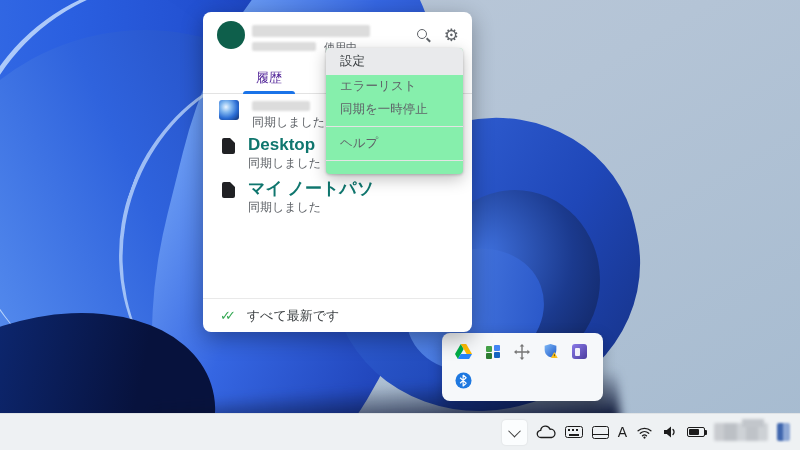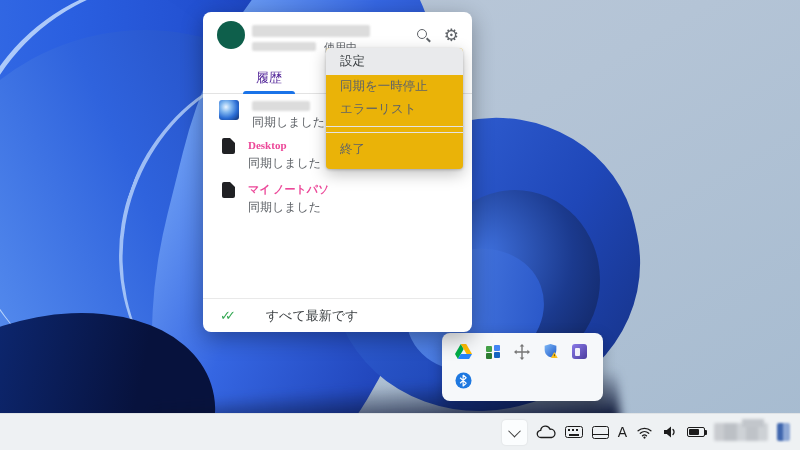--- a/index.html
+++ b/index.html
@@ -91,30 +91,30 @@
   .tab{position:absolute;left:38px;top:4px;width:56px;text-align:center;color:#4c1d95;font-size:13px;}
   .tabline{position:absolute;left:40px;bottom:-1px;width:52px;height:3px;background:#1a73e8;border-radius:3px 3px 0 0;}
   .alist{position:absolute;left:0;right:0;top:82px;}
   .arow{position:absolute;left:16px;display:flex;gap:13px;align-items:flex-start;}
   .r1{top:6px;}.r2{top:44px;}.r3{top:88px;}
   .globe-ic{width:20px;height:20px;border-radius:3px;
       background:radial-gradient(circle at 35% 35%,#e8f4ff 0%,#7db4ee 30%,#2a6cd4 62%,#12306e 100%);}
   .doc-ic{width:13px;height:16px;background:#202124;border-radius:2px;position:relative;margin-left:3px;}
   .doc-ic::before{content:"";position:absolute;top:0;right:0;border-style:solid;border-width:0 5px 5px 0;
       border-color:transparent #fff transparent transparent;}
-  .atitle{font-size:11px;font-weight:600;color:#ec4899;line-height:14px;font-family:Liberation Serif, serif;}
+  .atitle{font-size:17px;font-weight:600;color:#0f766e;line-height:14px;}
   .astatus{font-size:12px;color:#5f6368;margin-top:3px;}
   .tblur{width:58px;height:10px;margin-top:1px;}
   .pfoot{position:absolute;left:0;right:0;bottom:0;height:33px;border-top:1px solid #e9e9e9;
-      display:flex;align-items:center;padding-left:17px;gap:30px;font-size:13px;color:#3c4043;}
+      display:flex;align-items:center;padding-left:17px;gap:11px;font-size:13px;color:#3c4043;}
   .dblcheck{color:#34a853;font-size:13px;font-style:italic;}
   .dblcheck::before{content:"✓✓";letter-spacing:-6px;padding-right:6px;}
 
   
-  .menu{position:absolute;left:326px;top:48px;width:137px;background:#eab308;border-radius:4px;
+  .menu{position:absolute;left:326px;top:48px;width:137px;background:#86efac;border-radius:4px;
       box-shadow:0 1px 3px rgba(0,0,0,.2),0 5px 16px rgba(0,0,0,.25);padding-bottom:8px;z-index:30;
       font-size:12.5px;color:#5f6368;}
   .mi{height:23px;line-height:23px;padding-left:14px;white-space:nowrap;overflow:hidden;}
   .mi.hl{height:27px;line-height:27px;background:#e9eaec;border-radius:4px 4px 0 0;color:#3c4043;}
   .mdiv{height:1px;background:#e4e4e4;margin:5px 0;}
 </style>
 </head>
 <body>
 
 <div class="screen">
@@ -269,20 +269,20 @@
     </div>
 
     <div class="pfoot">
       <span class="dblcheck"></span>
       <span>すべて最新です</span>
     </div>
   </div>
 
   <div class="menu">
     <div class="mi hl">設定</div>
+    <div class="mi">エラーリスト</div>
     <div class="mi">同期を一時停止</div>
-    <div class="mi">エラーリスト</div>
     <div class="mdiv"></div>
+    <div class="mi">ヘルプ</div>
     <div class="mdiv"></div>
-    <div class="mi">終了</div>
   </div>
 
 </div>
 
 </body></html>

